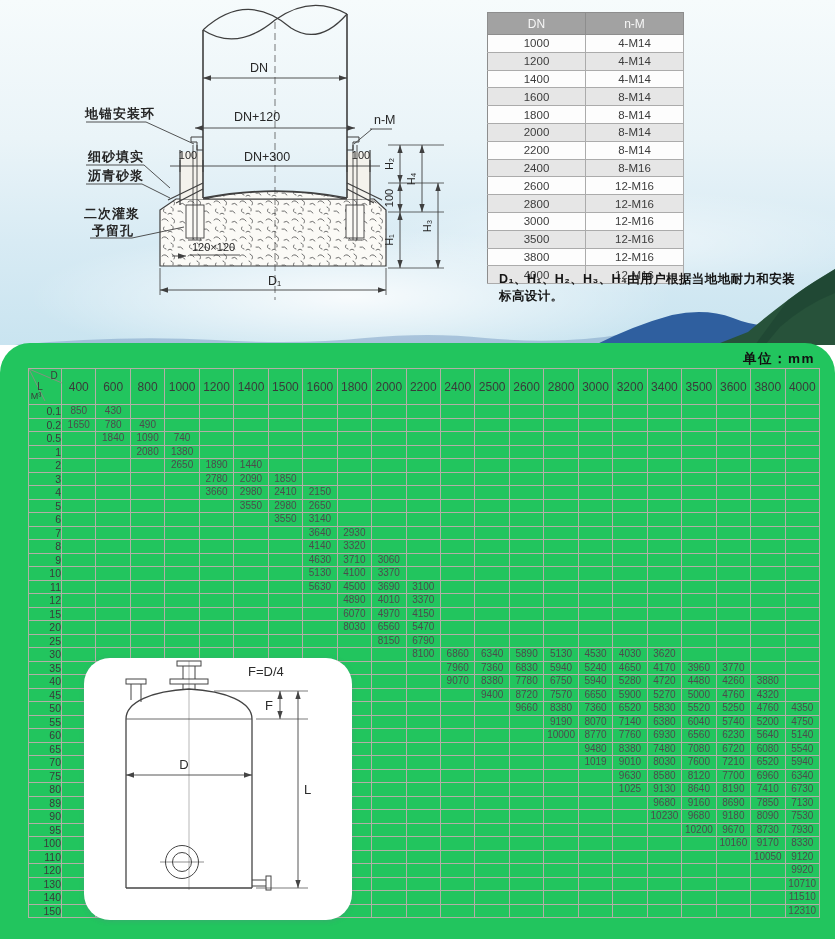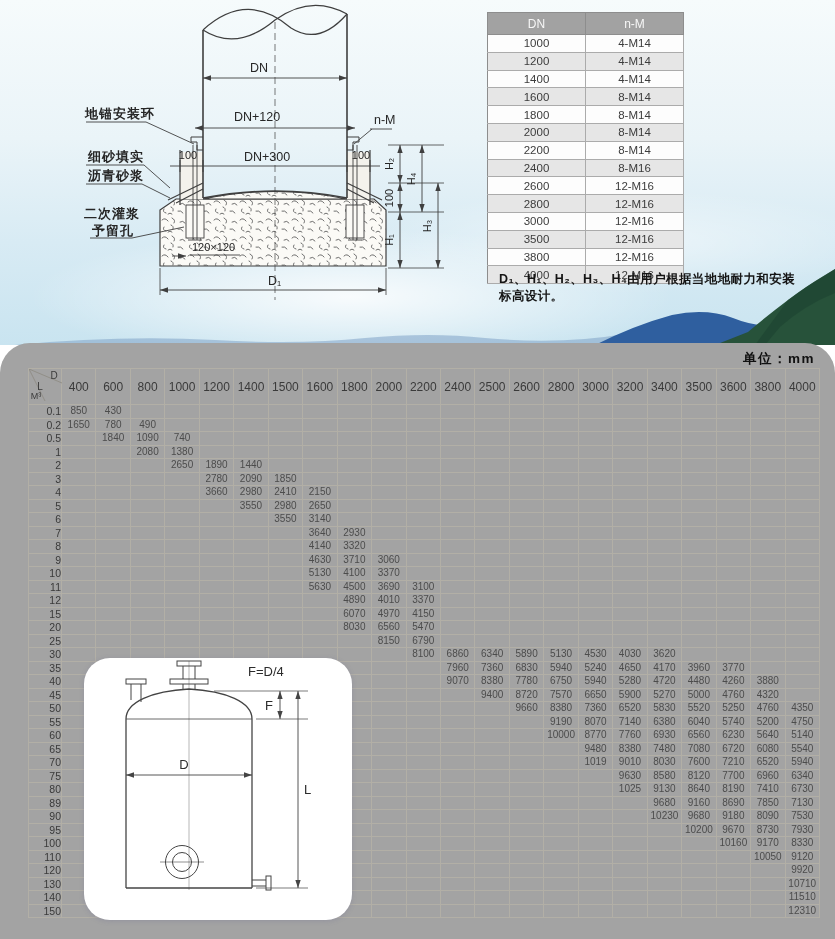--- a/index.html
+++ b/index.html
@@ -29,21 +29,21 @@
   .dn-table td{font-size:11.5px;color:#3c3c3c;text-align:center;height:14.8px;
                border:1px solid #ababab;border-left:1px solid #8d8d8d;}
   .dn-table tr.alt td{background:#e6e6e6;}
 
   .note{position:absolute;left:499px;top:258px;width:302px;
         font-family:Liberation Sans, sans-serif;font-weight:600;font-size:12.5px;
         line-height:17px;letter-spacing:.4px;color:#151515;}
 
   
   .card{position:absolute;left:0;top:343px;width:835px;height:596px;
-        background:#a3a3a3;border-radius:30px 30px 0 0;}
+        background:#22c55e;border-radius:30px 30px 0 0;}
   .unit{position:absolute;top:7px;right:20px;font-size:13.5px;font-weight:700;
         letter-spacing:1.5px;color:#111;}
   .cap{position:absolute;left:28px;top:25px;width:792px;border-collapse:collapse;
        table-layout:fixed;}
   .cap th,.cap td{border:1px solid #b2afa6;padding:0;}
   .cap thead th{height:32px;font-size:12px;font-weight:400;color:#3a3a3a;}
   .cap thead th.corner{position:relative;}
   .cap tbody th{font-size:10.5px;font-weight:400;color:#3a3a3a;text-align:right;height:12.5px;line-height:12px;}
   .cap tbody td{font-size:10px;color:#4c4c4c;text-align:center;height:12.5px;line-height:12px;}
 

